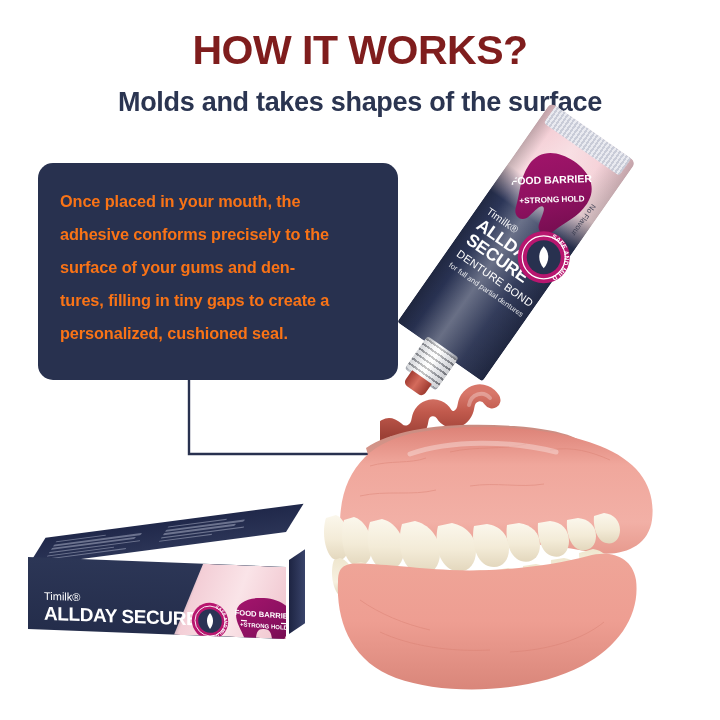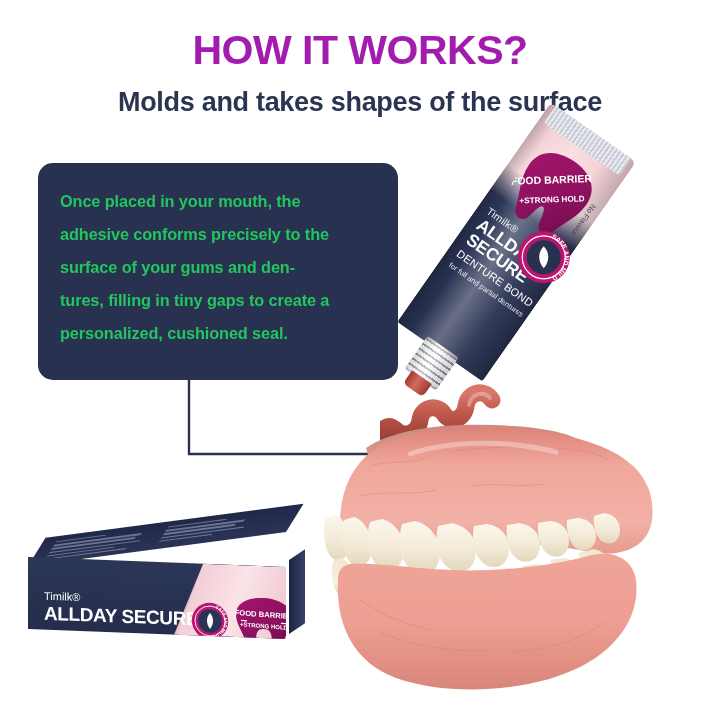--- a/index.html
+++ b/index.html
@@ -25,21 +25,21 @@
 
   
   .title {
     position: absolute;
     left: 0; top: 28px;
     width: 720px;
     text-align: center;
     font-size: 41px;
     font-weight: 700;
     letter-spacing: -0.5px;
-    color: #a21caf;
+    color: #7f1d1d;
     line-height: 1.1;
   }
   .subtitle {
     position: absolute;
     left: 0; top: 86px;
     width: 720px;
     text-align: center;
     font-size: 27px;
     font-weight: 600;
     color: #2B3551;
@@ -52,21 +52,21 @@
     position: absolute;
     left: 38px; top: 163px;
     width: 360px;
     height: 217px;
     background: #28314F;
     border-radius: 15px;
     box-sizing: border-box;
     padding: 22px 26px 18px 22px;
   }
   .callout-text {
-    color: #22c55e;
+    color: #f97316;
     font-size: 16.3px;
     font-weight: 600;
     line-height: 2.03;
     letter-spacing: -0.1px;
     white-space: pre-line;
   }
 
   
   .leader {
     position: absolute;

